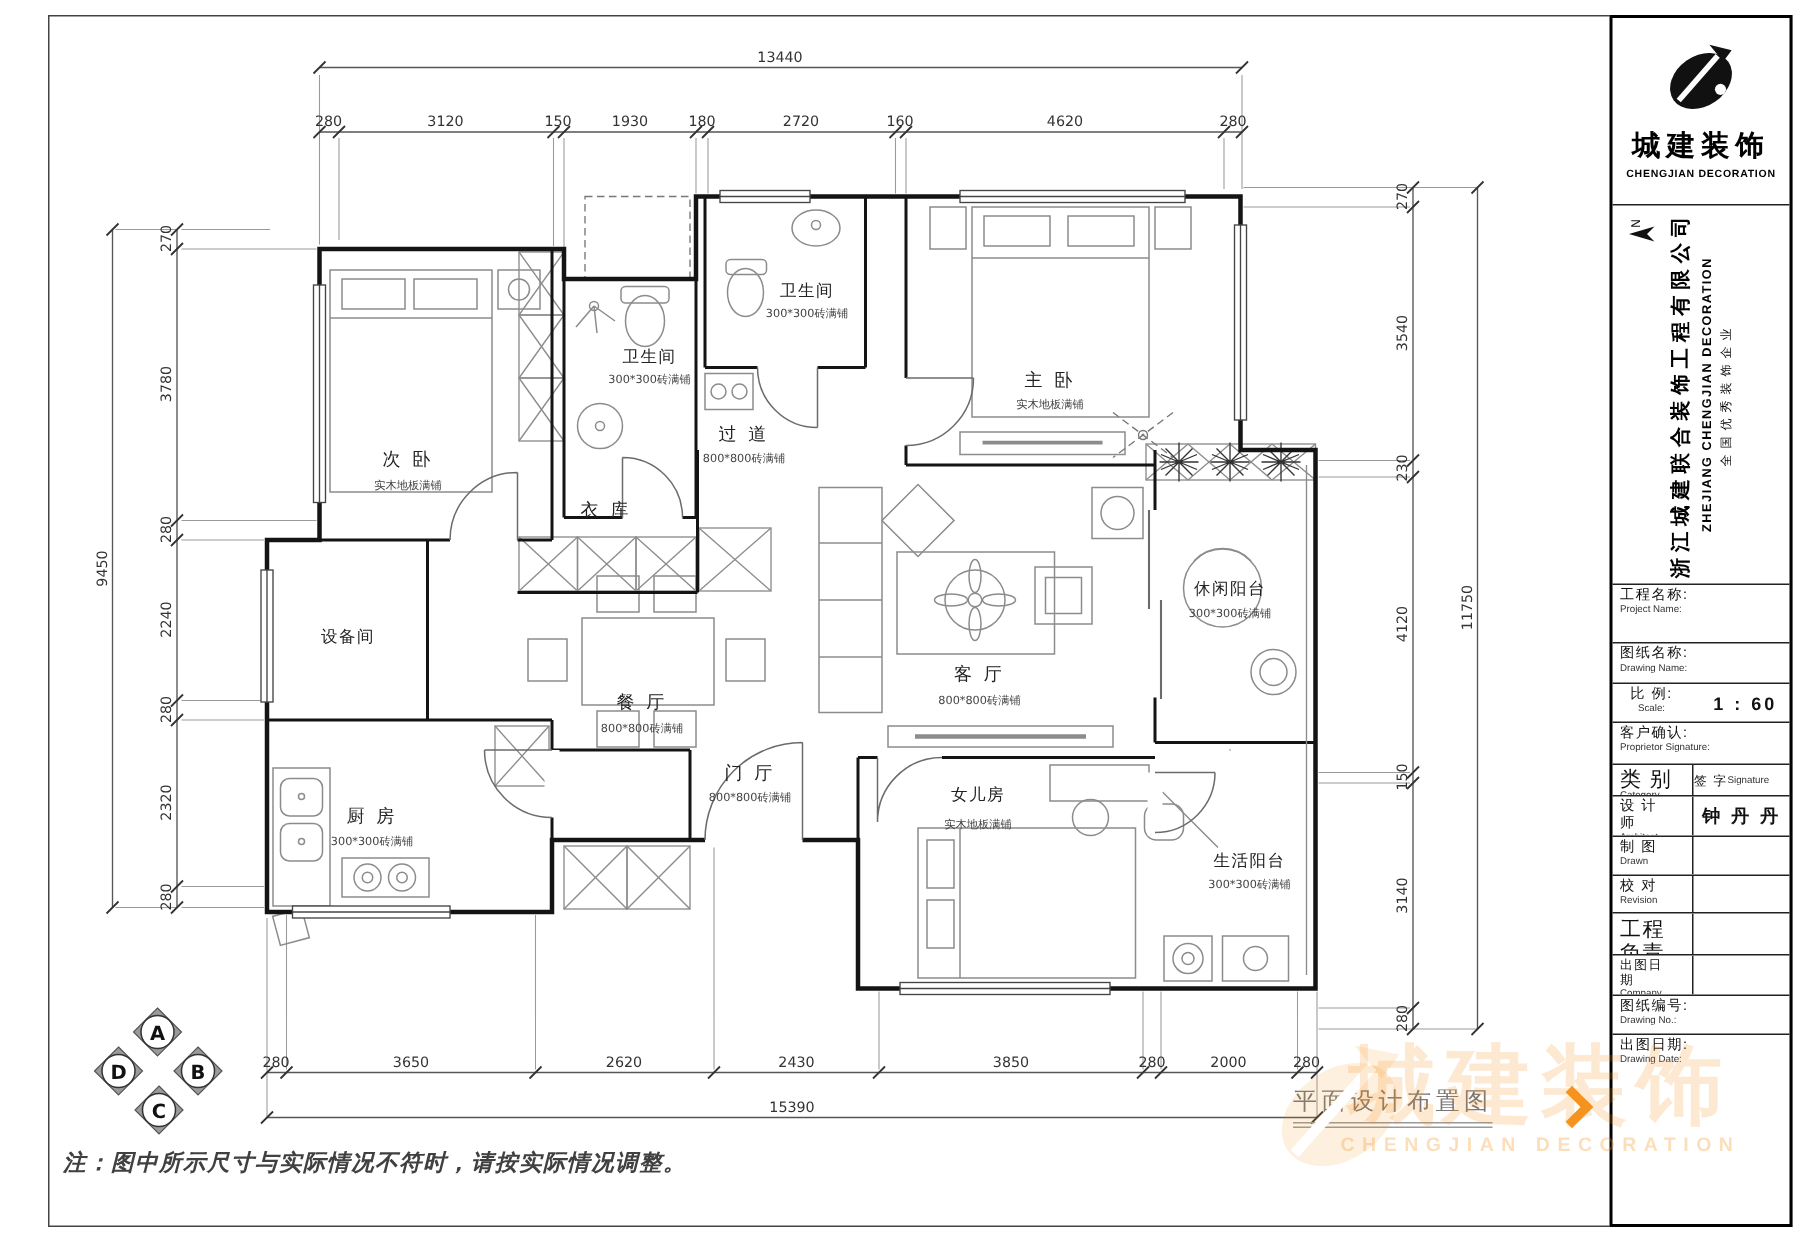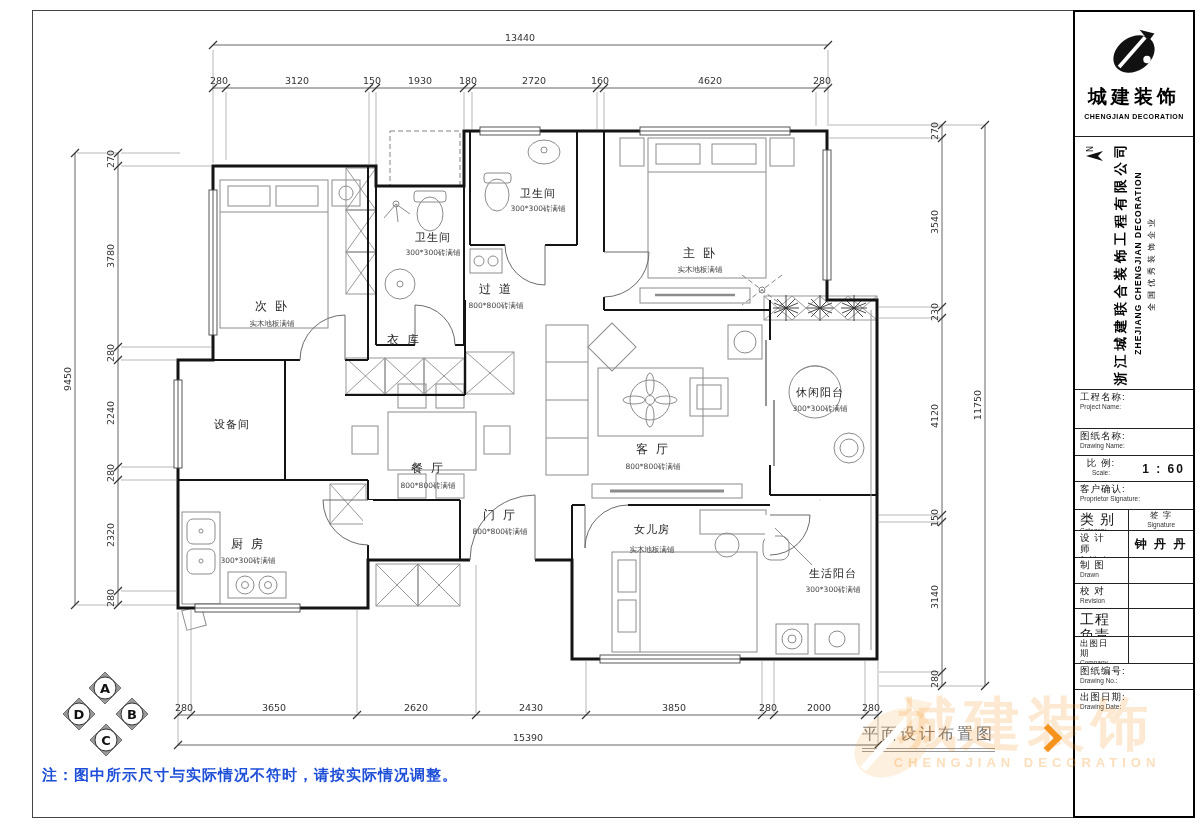--- a/index.html
+++ b/index.html
@@ -34,21 +34,21 @@
   .contact div{font-size:8px;color:#222;line-height:1.75;}
   .company-box{position:relative;}
   .company-rot{position:absolute;top:50%;left:50%;transform:translate(-50%,-50%) rotate(-90deg);
      white-space:nowrap;text-align:center;}
   .comp-cn{font-size:13.5px;font-weight:bold;color:#000;letter-spacing:4px;}
   .comp-en{font-size:8.5px;font-weight:bold;color:#000;letter-spacing:1px;margin-top:3px;}
   .comp-slogan{font-size:8px;color:#000;letter-spacing:4px;margin-top:3px;}
   .north{position:absolute;left:8px;top:6px;}
 
   
-  .note{position:absolute;left:42px;top:766px;font-size:15px;font-weight:600;color:#1d4ed8;letter-spacing:1px;z-index:5;}
+  .note{position:absolute;left:42px;top:766px;font-size:15px;font-weight:600;color:#404040;letter-spacing:1px;z-index:5;font-style:italic;}
   .caption{position:absolute;left:862px;top:724px;z-index:4;color:#777;}
   .caption .t{font-size:16px;letter-spacing:3px;border-bottom:1px solid #999;padding-bottom:3px;}
   .caption .u2{margin-top:2px;border-bottom:1px solid #999;}
 
   
   .wm{position:absolute;left:868px;top:694px;width:318px;text-align:center;z-index:60;pointer-events:none;}
   .wm-cn{font-size:58px;font-weight:bold;color:rgba(246,146,30,.20);letter-spacing:6px;white-space:nowrap;line-height:1.05;}
   .wm-en{font-size:13px;font-weight:bold;color:rgba(246,146,30,.30);letter-spacing:5px;white-space:nowrap;}
   .wm-blob{position:absolute;left:838px;top:688px;z-index:59;pointer-events:none;}
   .chev{position:absolute;left:1038px;top:728px;width:14px;height:14px;border-top:6px solid #F6921E;
@@ -420,21 +420,21 @@
       <div class="lblpad">
         <div class="cn">客户确认:</div>
         <div class="en">Proprietor Signature:</div>
       </div>
     </div>
     <div class="tb-row cols" style="height:21px">
       <div class="cell l lblpad" style="padding-top:1px;">
         <div class="cn" style="font-size:14px">类  别</div>
         <div class="en">Category</div>
       </div>
-      <div class="cell r" style="flex-direction:column;align-items:center;justify-content:flex-start;padding-top:1px;">
+      <div class="cell r" style="flex-direction:row;align-items:center;justify-content:flex-start;padding-top:1px;">
         <div class="cn" style="font-size:8.5px">签  字</div>
         <div class="en">Signature</div>
       </div>
     </div>
     <div class="tb-row cols" style="height:27px">
       <div class="cell l lblpad">
         <div class="cn">设 计 师</div>
         <div class="en">Architect</div>
       </div>
       <div class="cell r">

